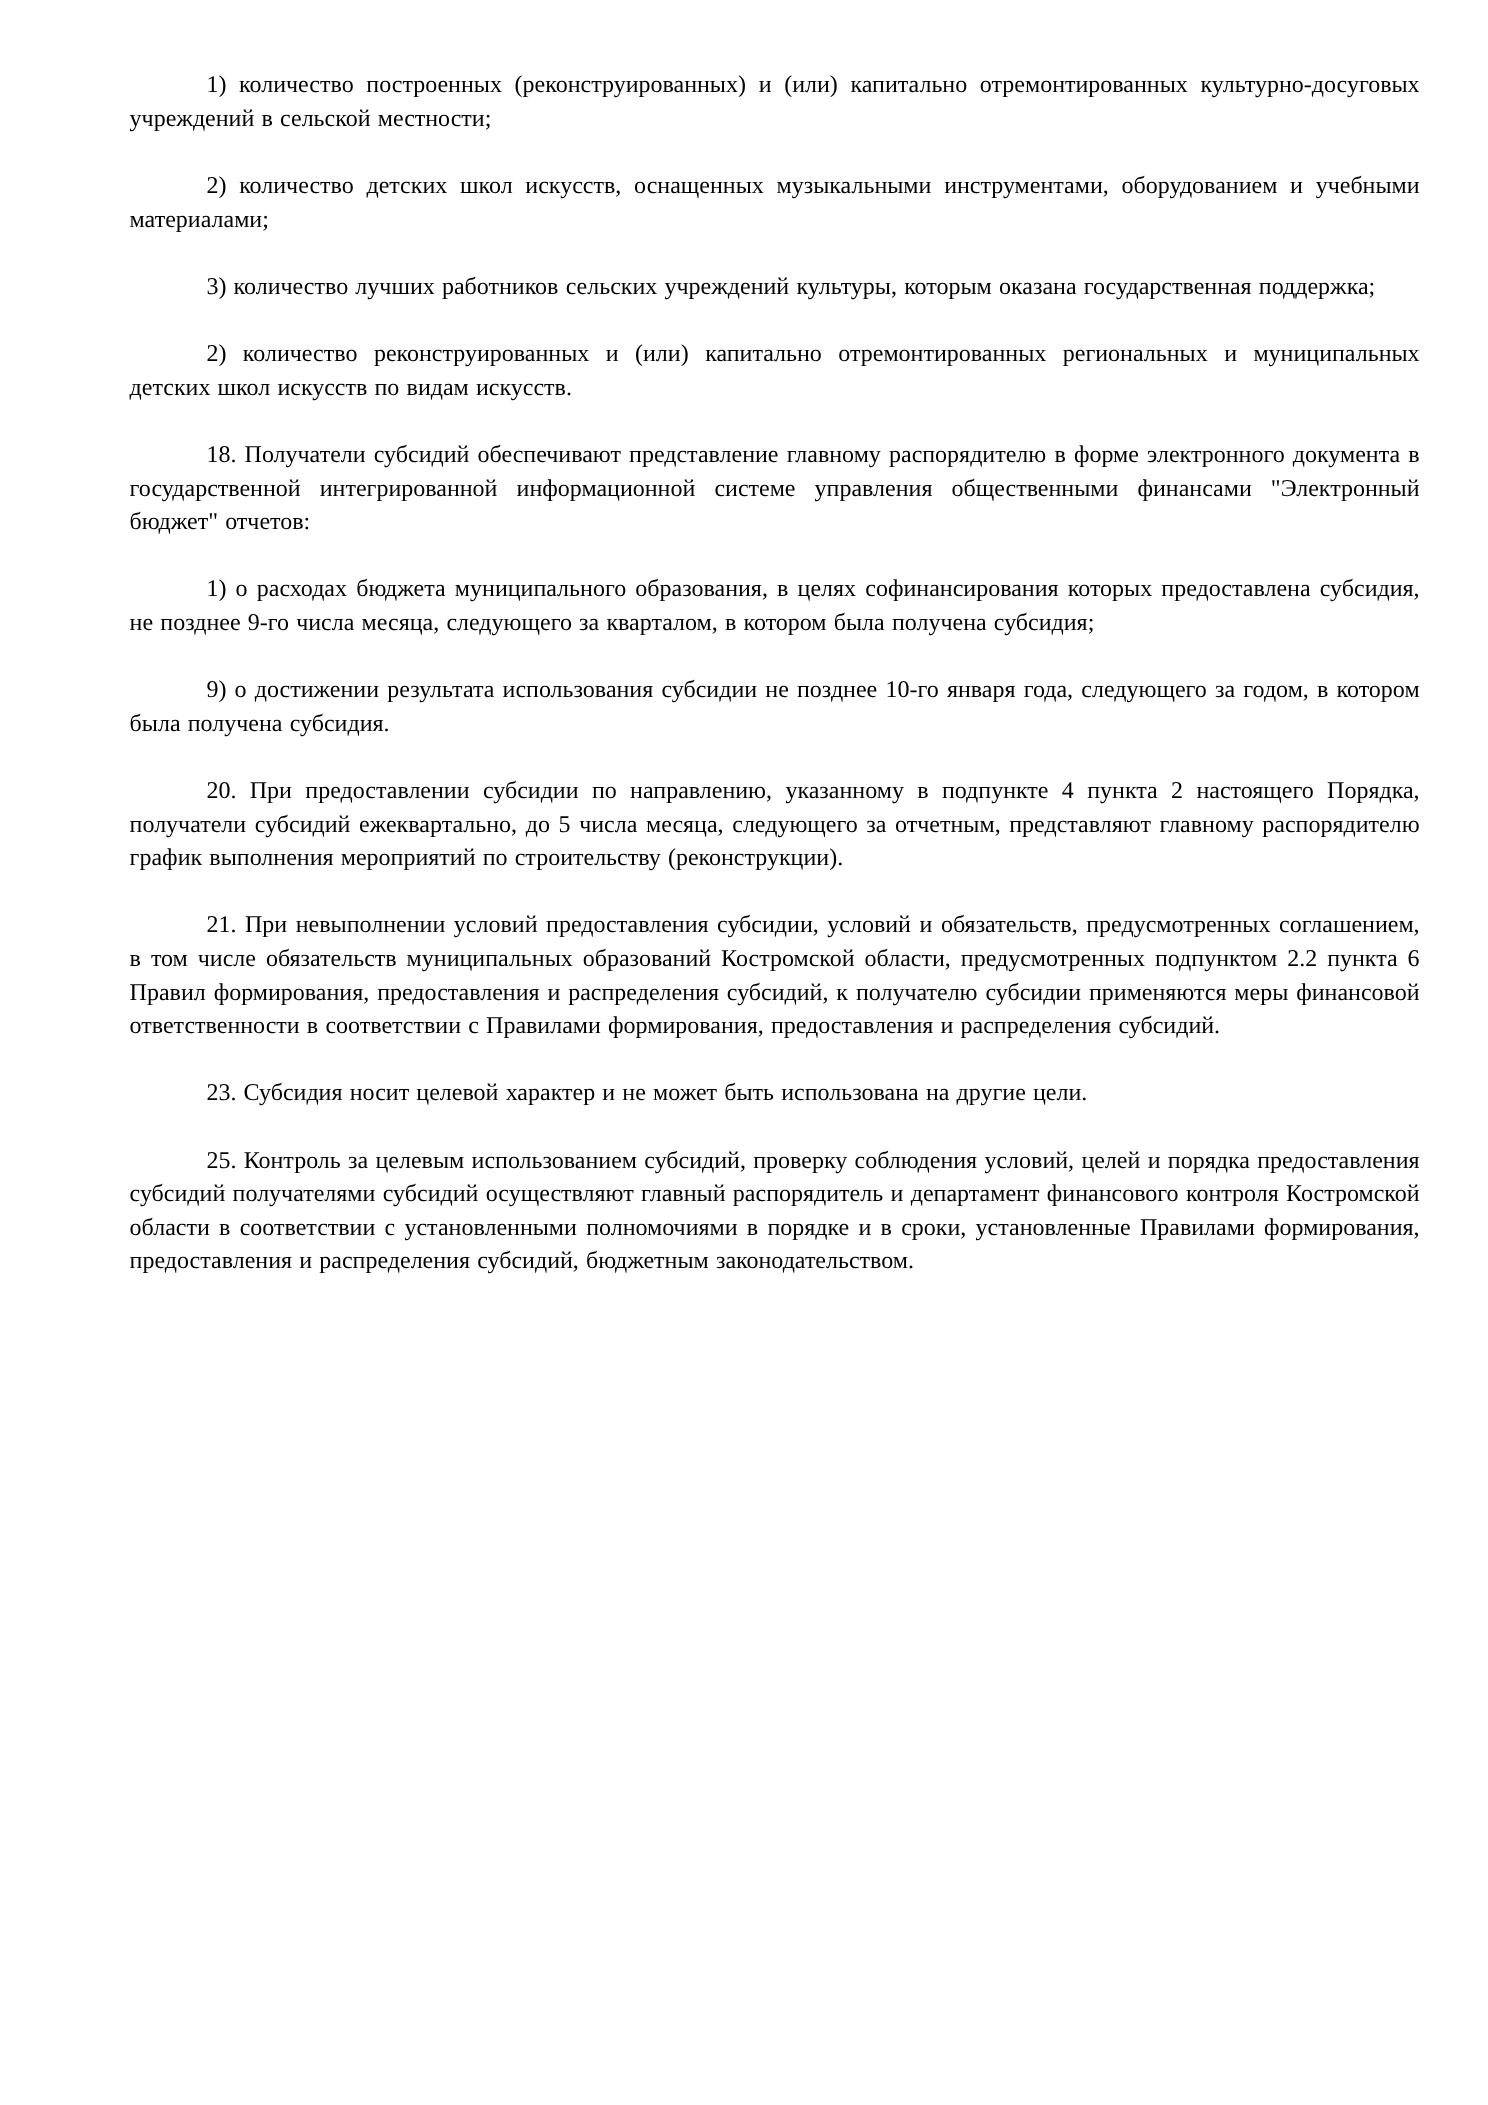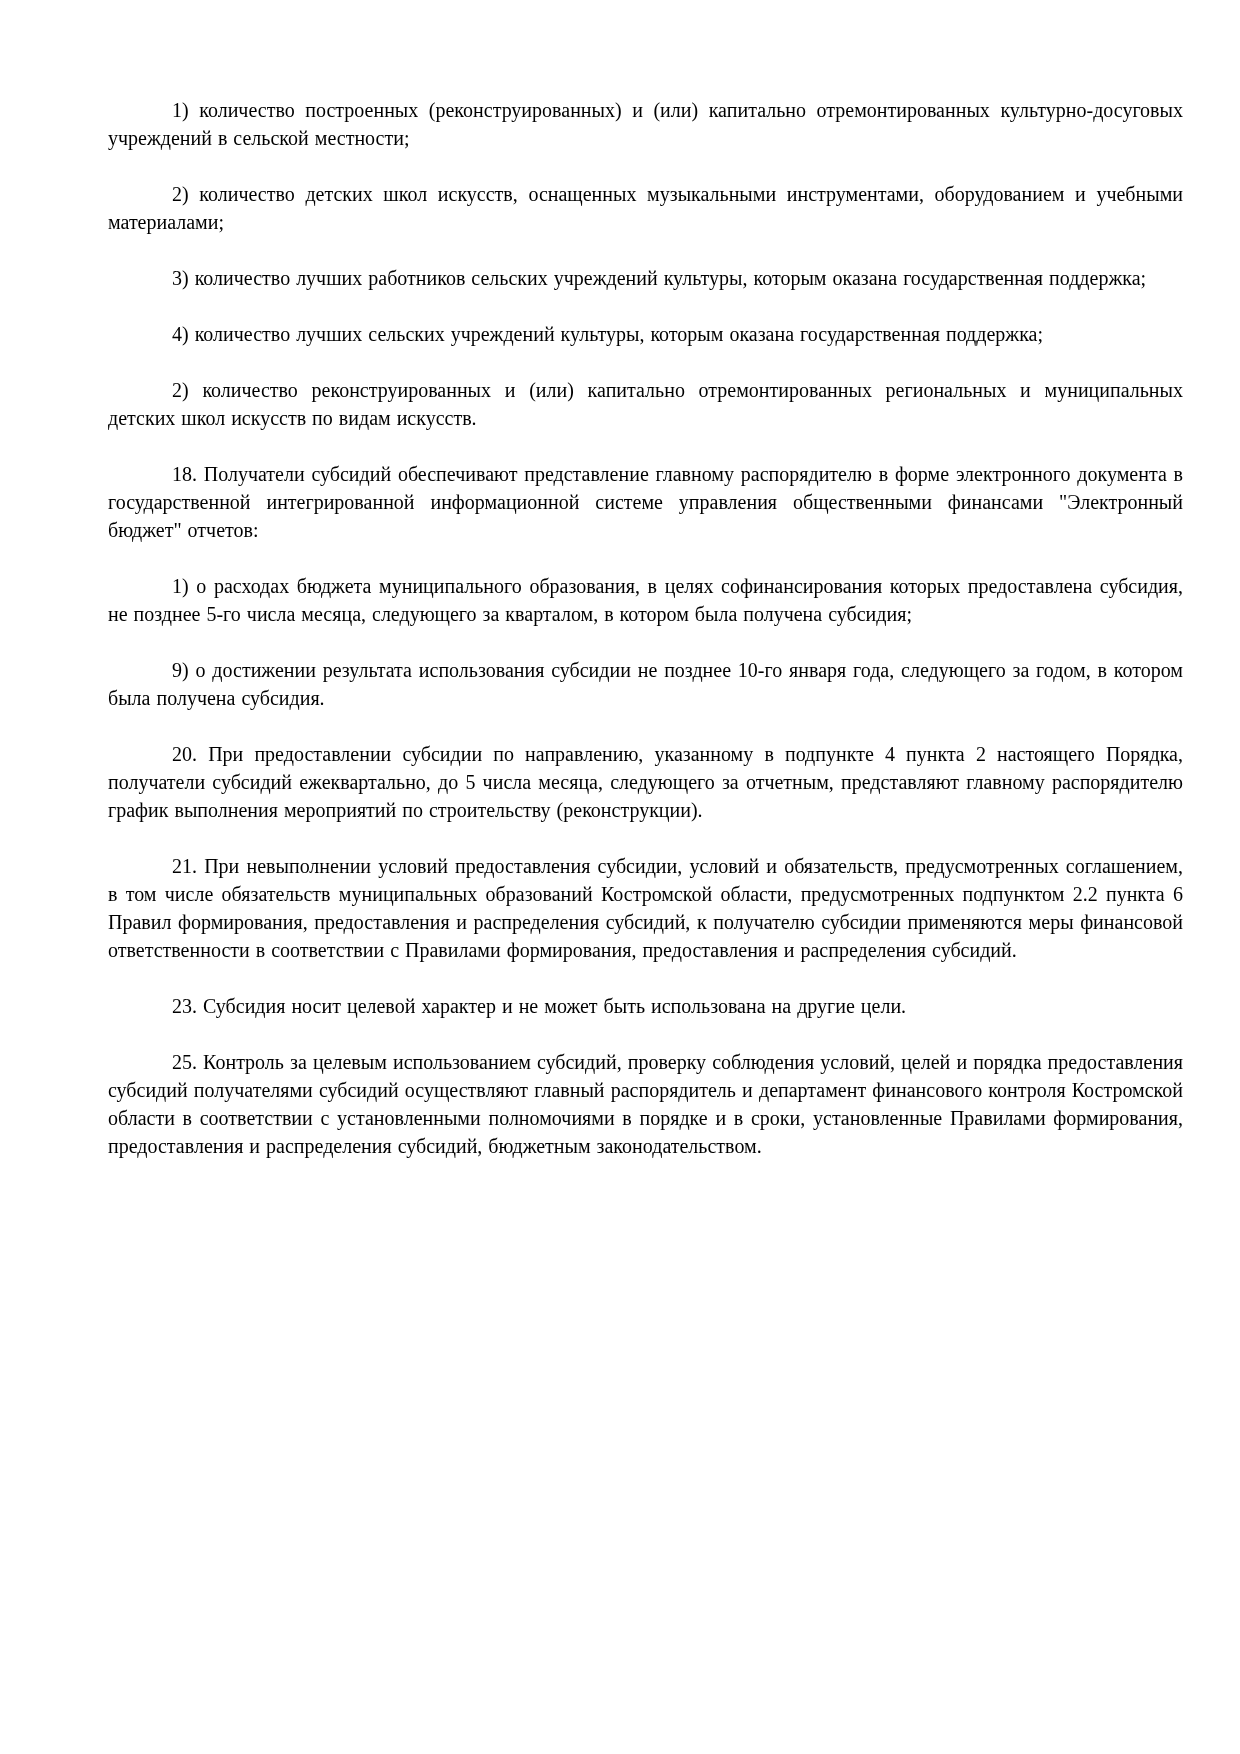--- a/index.html
+++ b/index.html
@@ -6,43 +6,42 @@
     margin: 0;
     padding: 0;
     background: #ffffff;
   }
   .page {
     position: relative;
     width: 1240px;
     height: 1754px;
     background: #ffffff;
     box-sizing: border-box;
-    padding: 96px 57px 0 108px;
+    padding: 57px 57px 0 108px;
     overflow: hidden;
   }
   .doc-para {
     margin: 0 0 28px 0;
     font-family: "Liberation Serif", "DejaVu Serif", serif;
     font-size: 20px;
     line-height: 28px;
     color: #000000;
     text-align: justify;
     text-indent: 64px;
     word-spacing: 1px;
   }
 </style>
 </head>
 <body>
 
 <div class="page">
   <p class="doc-para">1) количество построенных (реконструированных) и (или) капитально отремонтированных культурно-досуговых учреждений в сельской местности;</p>
   <p class="doc-para">2) количество детских школ искусств, оснащенных музыкальными инструментами, оборудованием и учебными материалами;</p>
   <p class="doc-para">3) количество лучших работников сельских учреждений культуры, которым оказана государственная поддержка;</p>
-  <p class="doc-para">4) количество лучших сельских учреждений культуры, которым оказана государственная поддержка;</p>
   <p class="doc-para">2) количество реконструированных и (или) капитально отремонтированных региональных и муниципальных детских школ искусств по видам искусств.</p>
   <p class="doc-para">18. Получатели субсидий обеспечивают представление главному распорядителю в форме электронного документа в государственной интегрированной информационной системе управления общественными финансами "Электронный бюджет" отчетов:</p>
-  <p class="doc-para">1) о расходах бюджета муниципального образования, в целях софинансирования которых предоставлена субсидия, не позднее 5-го числа месяца, следующего за кварталом, в котором была получена субсидия;</p>
+  <p class="doc-para">1) о расходах бюджета муниципального образования, в целях софинансирования которых предоставлена субсидия, не позднее 9-го числа месяца, следующего за кварталом, в котором была получена субсидия;</p>
   <p class="doc-para">9) о достижении результата использования субсидии не позднее 10-го января года, следующего за годом, в котором была получена субсидия.</p>
   <p class="doc-para">20. При предоставлении субсидии по направлению, указанному в подпункте 4 пункта 2 настоящего Порядка, получатели субсидий ежеквартально, до 5 числа месяца, следующего за отчетным, представляют главному распорядителю график выполнения мероприятий по строительству (реконструкции).</p>
   <p class="doc-para">21. При невыполнении условий предоставления субсидии, условий и обязательств, предусмотренных соглашением, в том числе обязательств муниципальных образований Костромской области, предусмотренных подпунктом 2.2 пункта 6 Правил формирования, предоставления и распределения субсидий, к получателю субсидии применяются меры финансовой ответственности в соответствии с Правилами формирования, предоставления и распределения субсидий.</p>
   <p class="doc-para">23. Субсидия носит целевой характер и не может быть использована на другие цели.</p>
   <p class="doc-para">25. Контроль за целевым использованием субсидий, проверку соблюдения условий, целей и порядка предоставления субсидий получателями субсидий осуществляют главный распорядитель и департамент финансового контроля Костромской области в соответствии с установленными полномочиями в порядке и в сроки, установленные Правилами формирования, предоставления и распределения субсидий, бюджетным законодательством.</p>
 </div>
 
 </body></html>

